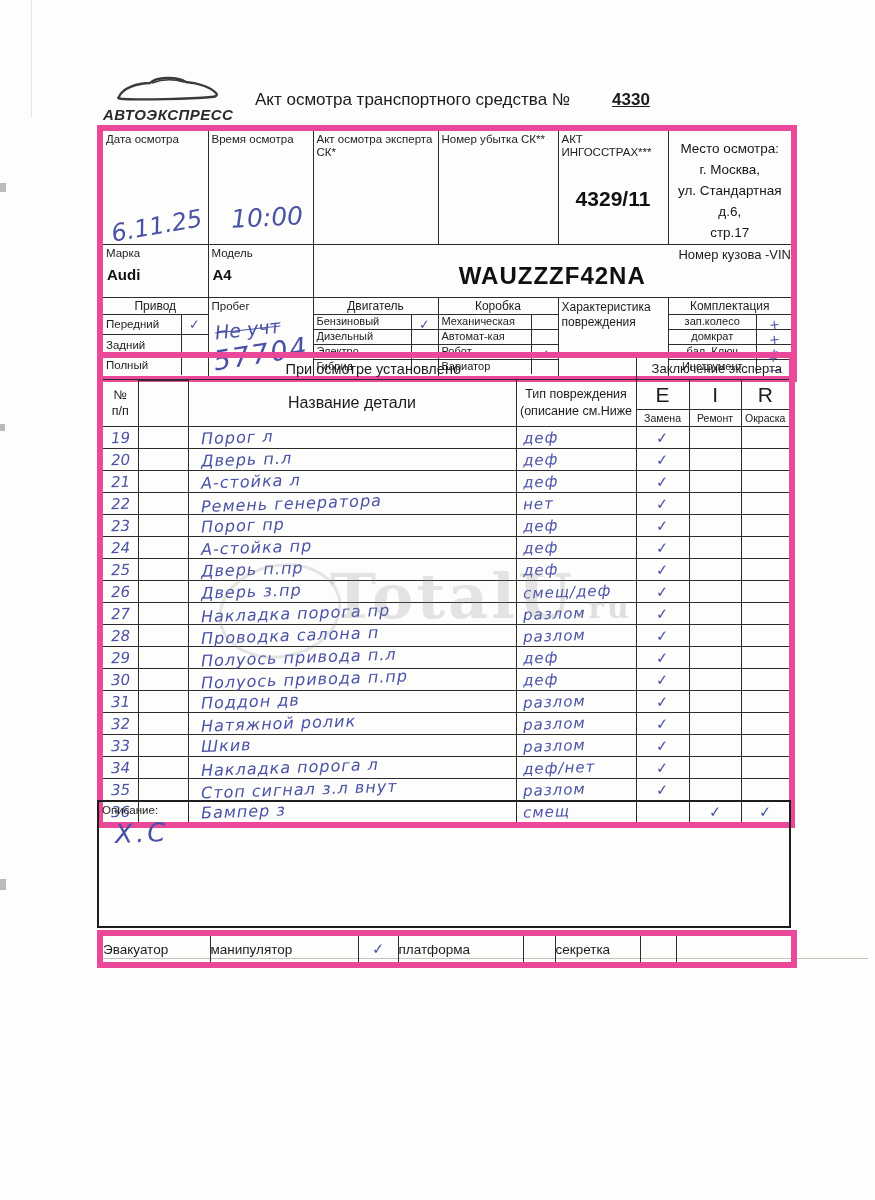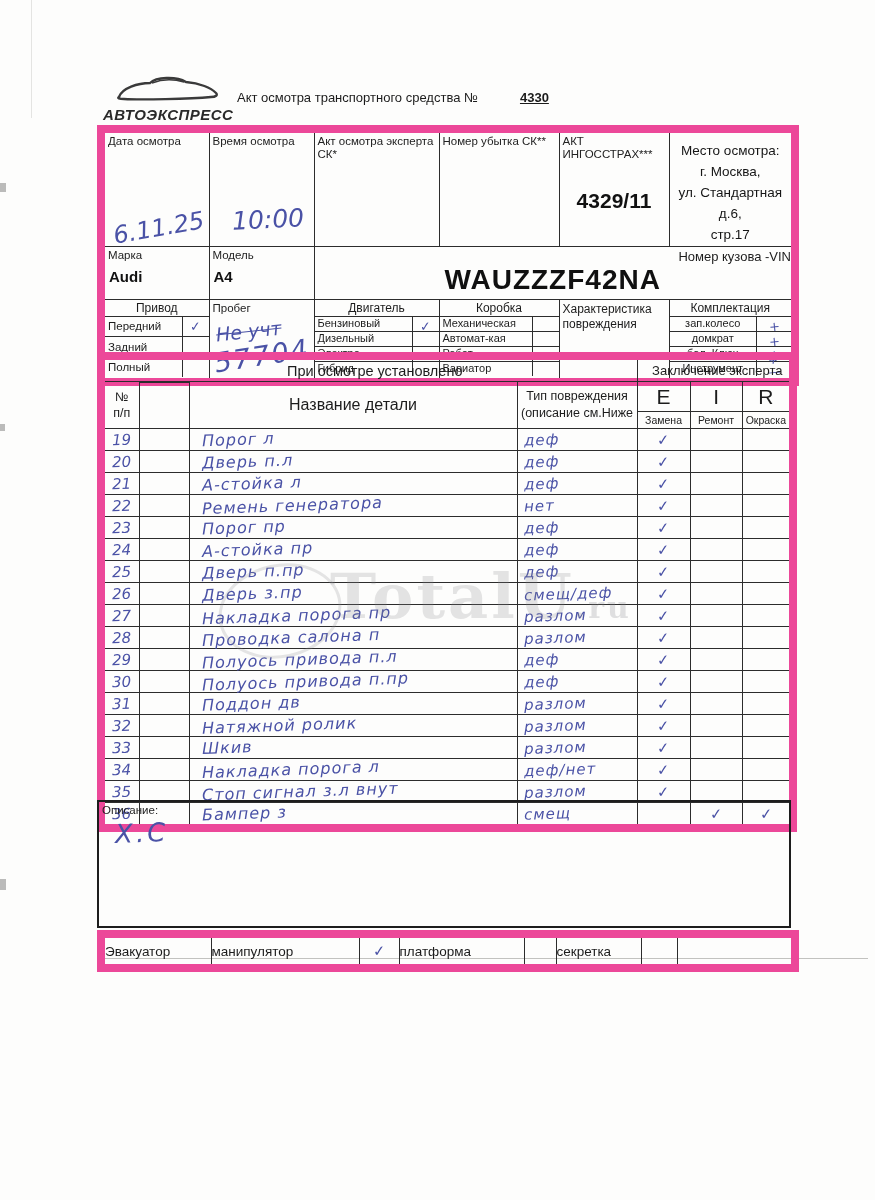--- a/index.html
+++ b/index.html
@@ -8,45 +8,45 @@
   
   .scan-vline{position:absolute;left:31px;top:0;width:1px;height:118px;background:#e4e4e2;}
   .speck{position:absolute;background:#6b6b6b;opacity:.45;}
   .next-box-edge{position:absolute;left:100px;top:958px;width:768px;height:10px;
                  border-top:1px solid #c2c2bf;}
   
   .logo{position:absolute;left:103px;top:74px;width:130px;text-align:center;}
   .logo-brand{display:block;font-size:15px;font-weight:bold;font-style:italic;
               letter-spacing:.5px;color:#2a2a2a;margin-top:-2px;}
   
-  .title{position:absolute;left:237px;top:90px;width:420px;font-size:13px;color:#1b1b1b;}
+  .title{position:absolute;left:255px;top:90px;width:420px;font-size:17px;color:#1b1b1b;}
   .title .num{font-weight:bold;text-decoration:underline;margin-left:42px;}
   
   table{border-collapse:collapse;table-layout:fixed;}
   td{border:1px solid #2c2c2c;padding:0;vertical-align:top;overflow:visible;}
-  .outer{border:8px solid #ec4899;}
+  .outer{border:6px solid #ec4899;}
   .lbl{font-size:11.5px;color:#222;padding:2px 3px;display:block;line-height:1.15;}
   
   .hw{font-family:"DejaVu Sans", sans-serif;font-style:italic;color:#4a52a6;
       display:inline-block;transform:rotate(-2deg);line-height:1;}
   .chk{font-family:"DejaVu Sans", sans-serif;font-style:italic;color:#4a52a6;
        font-size:15px;display:inline-block;transform:rotate(-4deg);}
   
   .info-wrap{position:absolute;left:97px;top:125px;}
   .info-wrap table{width:694px;}
   .r1 td{height:82px;}
   .r2 td{height:52px;}
   .cell-rel{position:relative;}
   .date-hw{position:absolute;left:8px;bottom:6px;font-size:24px;transform:rotate(-10deg);}
   .time-hw{position:absolute;left:22px;bottom:14px;font-size:25px;transform:rotate(-3deg);}
   .ingos-val{display:block;text-align:center;font-size:21px;font-weight:bold;margin-top:26px;color:#111;}
   .place{font-size:13.5px;text-align:center;line-height:1.55;padding-top:8px;color:#161616;}
   .val-bold{display:block;font-size:15px;font-weight:bold;padding:4px 0 0 4px;color:#111;}
   .vin-lbl{display:block;text-align:right;font-size:13px;padding-top:2px;}
-  .vin-val{display:block;text-align:center;font-size:28px;font-weight:bold;letter-spacing:1px;color:#101010;}
+  .vin-val{display:block;text-align:center;font-size:24px;font-weight:bold;letter-spacing:1px;color:#101010;}
   
   .specs td{height:78px;}
   .sub{width:100%;height:100%;border:none;}
   .sub .hdr{text-align:center;font-size:12px;padding:1px 0;display:block;}
   .optrow{display:flex;border-top:1px solid #2c2c2c;align-items:center;}
   .optrow .olbl{flex:1;font-size:11.5px;padding:1px 0 1px 3px;line-height:1.25;}
   .optrow .obox{width:26px;align-self:stretch;border-left:1px solid #2c2c2c;text-align:center;}
   .optrow .obox .chk{font-size:13px;}
   .drive .optrow{height:19.5px;}
   .quad .optrow{height:14.2px;}

